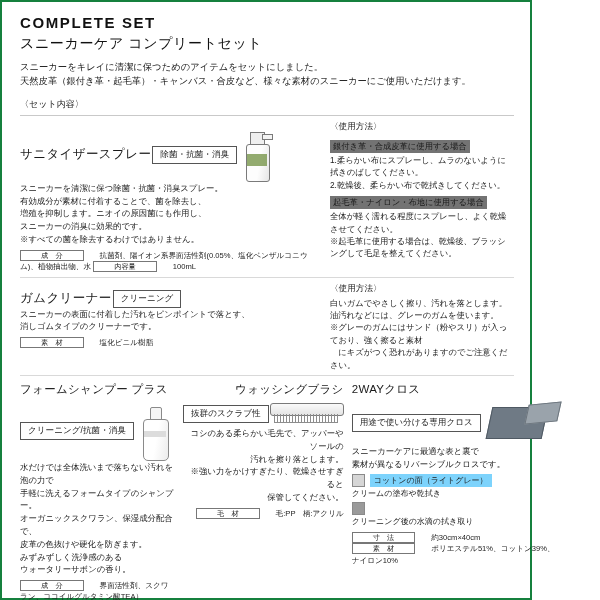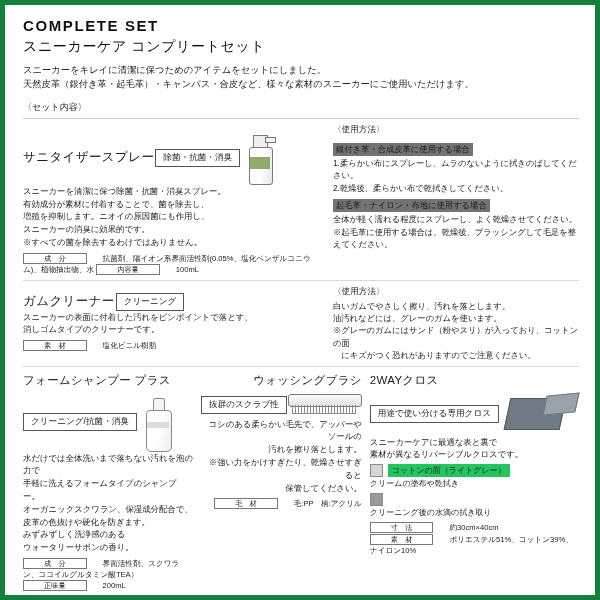--- a/index.html
+++ b/index.html
@@ -9,25 +9,25 @@
   }
   body {
     width: 600px;
     height: 600px;
     font-family: "Liberation Sans", sans-serif;
     color: #1a1a1a;
     overflow: hidden;
   }
   .page {
     position: relative;
-    width: 600px;
+    width: 532px;
     height: 600px;
     box-sizing: border-box;
     padding: 12px 16px 8px 18px;
-    border: 5px solid #15803d;
+    border: 2px solid #15803d;
   }
   .title-en {
     font-size: 15px;
     font-weight: bold;
     letter-spacing: 1.6px;
     color: #111;
   }
   .title-ja {
     font-size: 14px;
     letter-spacing: 0.6px;
@@ -218,21 +218,21 @@
     gap: 5px;
     margin-top: 3px;
   }
   .swatch {
     width: 11px; height: 11px;
     border: 1px solid #8a8a8a;
   }
   .sw-light { background: #d6d6d6; }
   .sw-dark { background: #9a9a9a; }
   .swatch-label {
-    background: #22c55e;
+    background: #7dd3fc;
     padding: 1px 4px;
     font-size: 8px;
   }
   .swatch-note { font-size: 8px; margin-top: 1px; line-height: 1.45; }
   .arrowbox { display: flex; align-items: center; gap: 6px; }
   .three { display: flex; gap: 8px; margin-top: 6px; }
   .c1 { width: 196px; }
   .c2 { width: 174px; text-align: right; }
   .c3 { flex: 1; }
   .sub-name { font-size: 11.5px; letter-spacing: .3px; }
@@ -311,21 +311,21 @@
         </div>
         <div class="spec">
           <span class="k">素　材</span><span>塩化ビニル樹脂</span>
         </div>
       </div>
       <div class="col-right">
         <div class="usage-title">〈使用方法〉</div>
         <div class="usage-list">
           <div>白いガムでやさしく擦り、汚れを落とします。</div>
           <div>油汚れなどには、グレーのガムを使います。</div>
-          <div>※グレーのガムにはサンド（粉やスリ）が入っており、コットンの面</div>
+          <div>※グレーのガムにはサンド（粉やスリ）が入っており、強く擦ると素材</div>
           <div>　にキズがつく恐れがありますのでご注意ください。</div>
         </div>
       </div>
     </div>
   </div>
 
   <hr class="rule thin">
 
   <div class="three">
 

